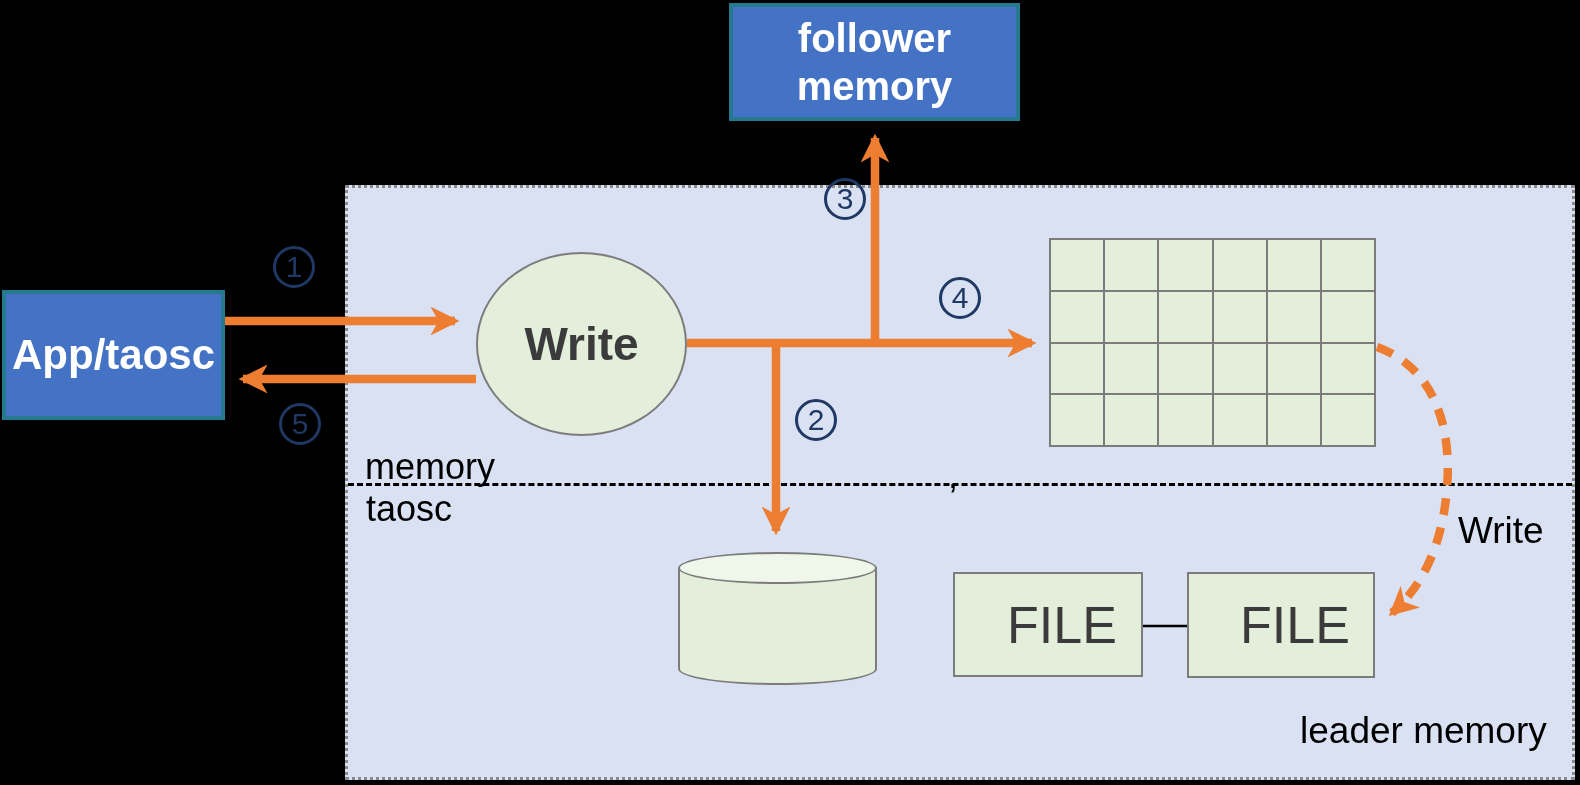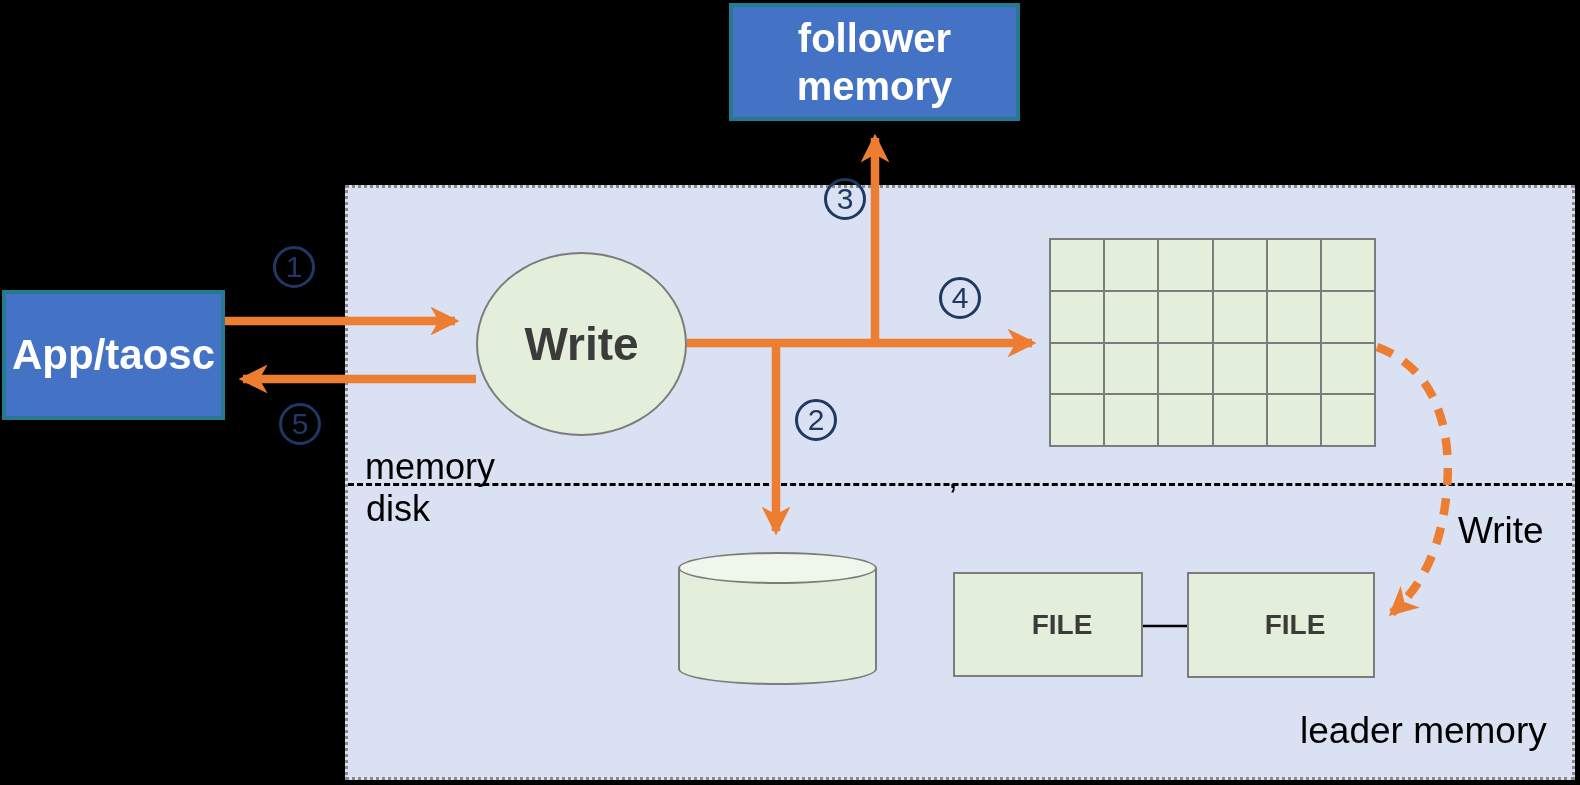--- a/index.html
+++ b/index.html
@@ -47,21 +47,21 @@
   
   .cyl-part{left:678px;width:199px;background:var(--green-fill);}
   #cyl-bottom{top:653px;height:32px;border:2.5px solid var(--shape-border);border-radius:50%;}
   #cyl-body{top:568px;height:101px;border-left:2.5px solid var(--shape-border);border-right:2.5px solid var(--shape-border);}
   #cyl-top{top:552px;height:32px;border:2.5px solid var(--shape-border);border-radius:50%;background:var(--green-fill-light);}
 
   
   .file-box{
     background:var(--green-fill);border:2.5px solid var(--shape-border);
     display:flex;align-items:center;justify-content:center;
-    font-size:28px;font-weight:bold;color:var(--text-dark);padding-left:28px;
+    font-size:52px;font-weight:normal;color:var(--text-dark);padding-left:28px;
   }
   #file-box-1{left:953px;top:572px;width:190px;height:105px;}
   #file-box-2{left:1187px;top:572px;width:188px;height:106px;}
 
   
   #mem-disk-divider{left:348px;top:483px;width:1224px;height:0;border-top:3px dashed #000;}
 
   
   .plain-label{color:#000;font-size:36px;white-space:nowrap;}
   #memory-label{left:365px;top:446px;}
@@ -92,21 +92,21 @@
 </style>
 </head>
 <body>
 
 <div id="canvas">
 
   <div id="panel" class="abs"></div>
 
   <div id="mem-disk-divider" class="abs"></div>
   <div id="memory-label" class="abs plain-label">memory</div>
-  <div id="disk-label" class="abs plain-label">disk</div>
+  <div id="disk-label" class="abs plain-label">taosc</div>
   <div id="stray-comma" class="abs plain-label">,</div>
 
   <div id="follower-box" class="abs blue-node">
     <span>follower</span>
     <span>memory</span>
   </div>
   <div id="app-box" class="abs blue-node">
     <span>App/taosc</span>
   </div>
 

